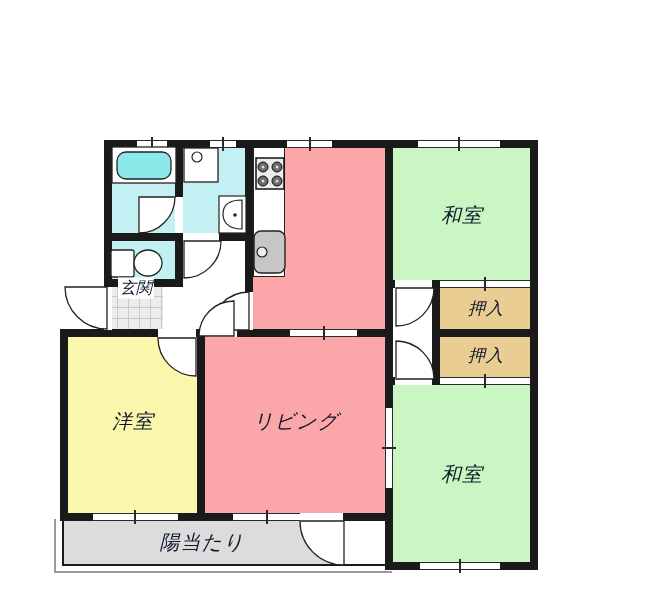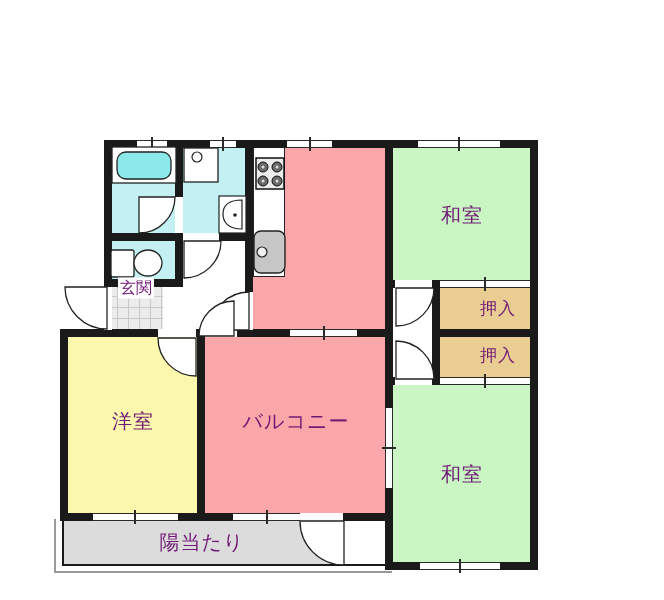--- a/index.html
+++ b/index.html
@@ -17,22 +17,22 @@
   
   .wall{position:absolute;background:#1a1a1a;}
   
   .open-h,.open-v{position:absolute;background:#fff;}
   
   .win-h{position:absolute;background:#fff;border-top:1.5px solid #2a2a2a;border-bottom:1.5px solid #2a2a2a;box-sizing:border-box;}
   .win-h .tick{position:absolute;top:-4px;bottom:-4px;width:1.5px;background:#2a2a2a;}
   .win-v{position:absolute;background:#fff;border-left:1.5px solid #2a2a2a;border-right:1.5px solid #2a2a2a;box-sizing:border-box;}
   .win-v .tick{position:absolute;left:-4px;right:-4px;height:1.5px;background:#2a2a2a;}
   
-  .rlabel{position:absolute;color:#701a75;font-size:20px;white-space:nowrap;transform:translate(-50%,-50%);letter-spacing:1px;}
-  .rlabel.small{font-size:17px;margin-left:12px;}
+  .rlabel{position:absolute;color:#0f172a;font-size:20px;white-space:nowrap;transform:translate(-50%,-50%);letter-spacing:1px;font-style:italic;}
+  .rlabel.small{font-size:17px;}
   .rlabel.genkan{font-size:16px;background:#fff;padding:0 2px;letter-spacing:0;}
   
   #genkan-tile{position:absolute;background:#ECECEC;
     background-image:linear-gradient(#c9c9c9 1px,transparent 1px),linear-gradient(90deg,#c9c9c9 1px,transparent 1px);
     background-size:11px 11px;}
   
   #balcony{position:absolute;background:#DCDCDC;border:2px solid #1a1a1a;box-sizing:border-box;}
   .bal-outline{position:absolute;background:#9a9a9a;}
   
   #counter{position:absolute;background:#fff;border:1.5px solid #222;box-sizing:border-box;}
@@ -178,18 +178,18 @@
     <g>
       <rect x="254" y="231" width="31" height="42" rx="7" fill="#c6c6c6" stroke="#222" stroke-width="1.4"></rect>
       <circle cx="262" cy="252" r="5" fill="#efefef" stroke="#222" stroke-width="1.2"></circle>
     </g>
   </svg>
 
   <div class="rlabel" style="left:462px;top:215px">和室</div>
   <div class="rlabel small" style="left:486px;top:308px">押入</div>
   <div class="rlabel small" style="left:486px;top:355px">押入</div>
   <div class="rlabel" style="left:462px;top:474px">和室</div>
-  <div class="rlabel" style="left:296px;top:421px">バルコニー</div>
+  <div class="rlabel" style="left:296px;top:421px">リビング</div>
   <div class="rlabel" style="left:133px;top:421px">洋室</div>
   <div class="rlabel genkan" style="left:136px;top:288px">玄関</div>
   <div class="rlabel" style="left:202px;top:542px">陽当たり</div>
 
 </div>
 
 </body></html>

